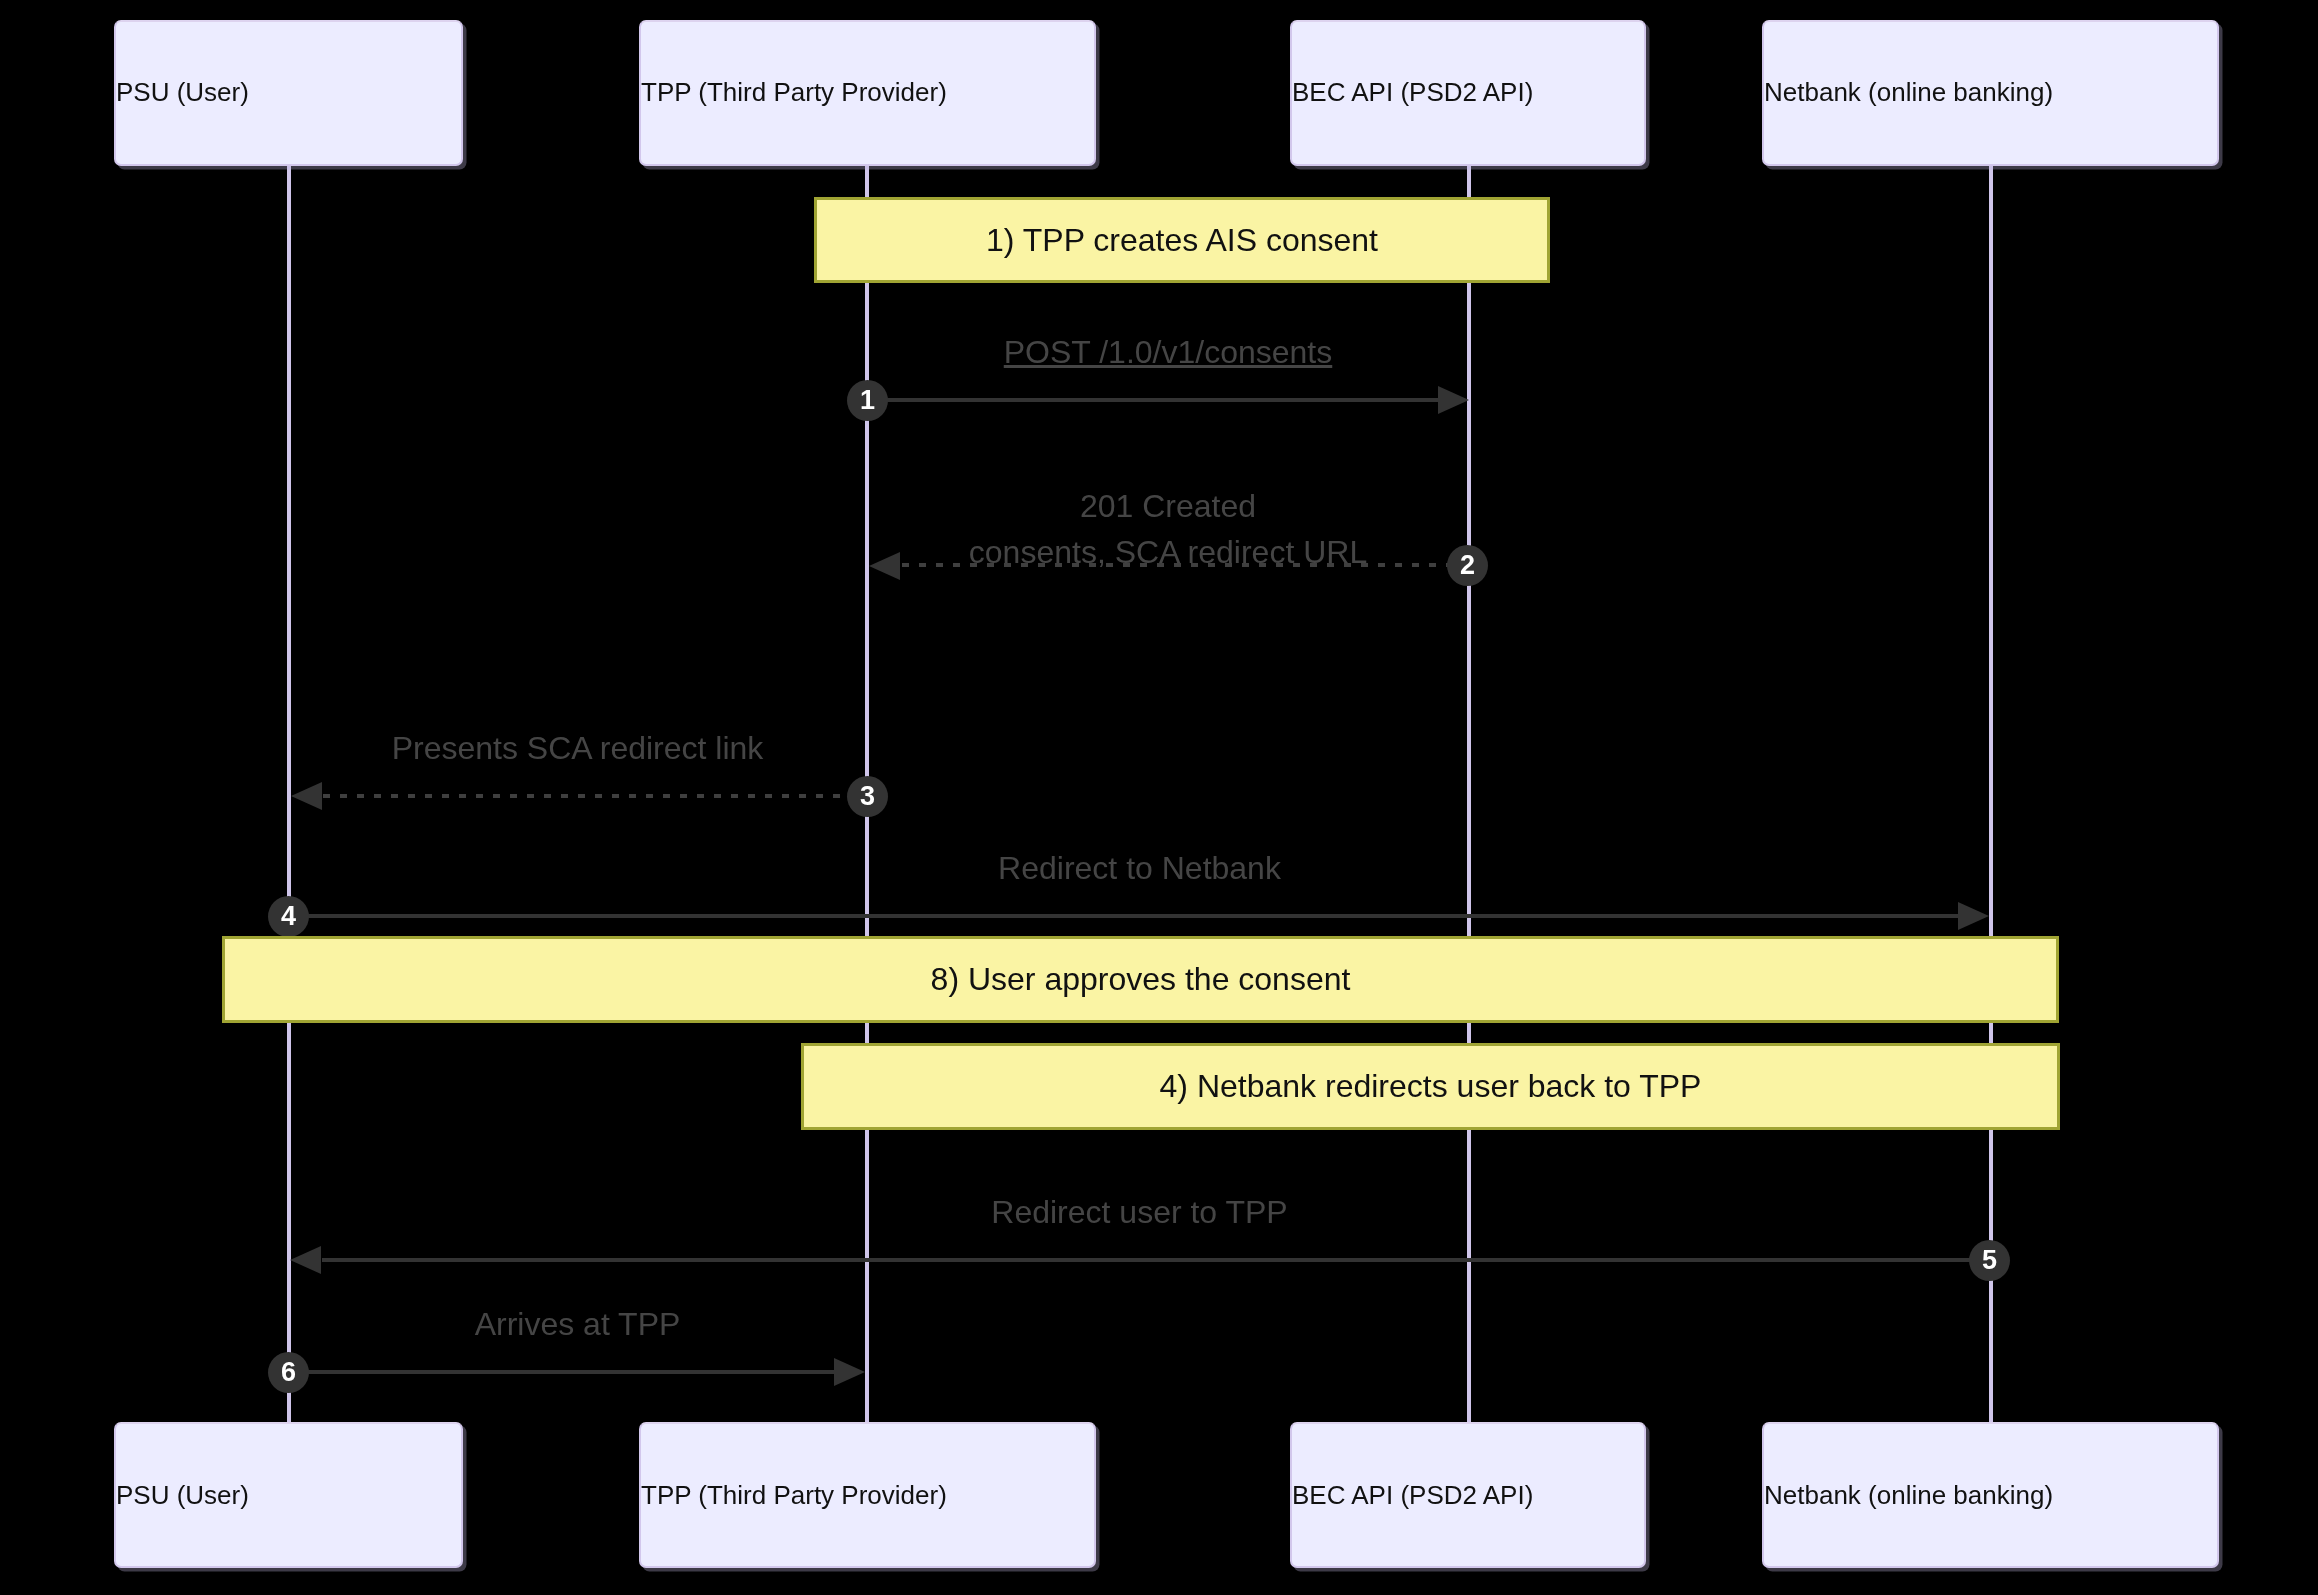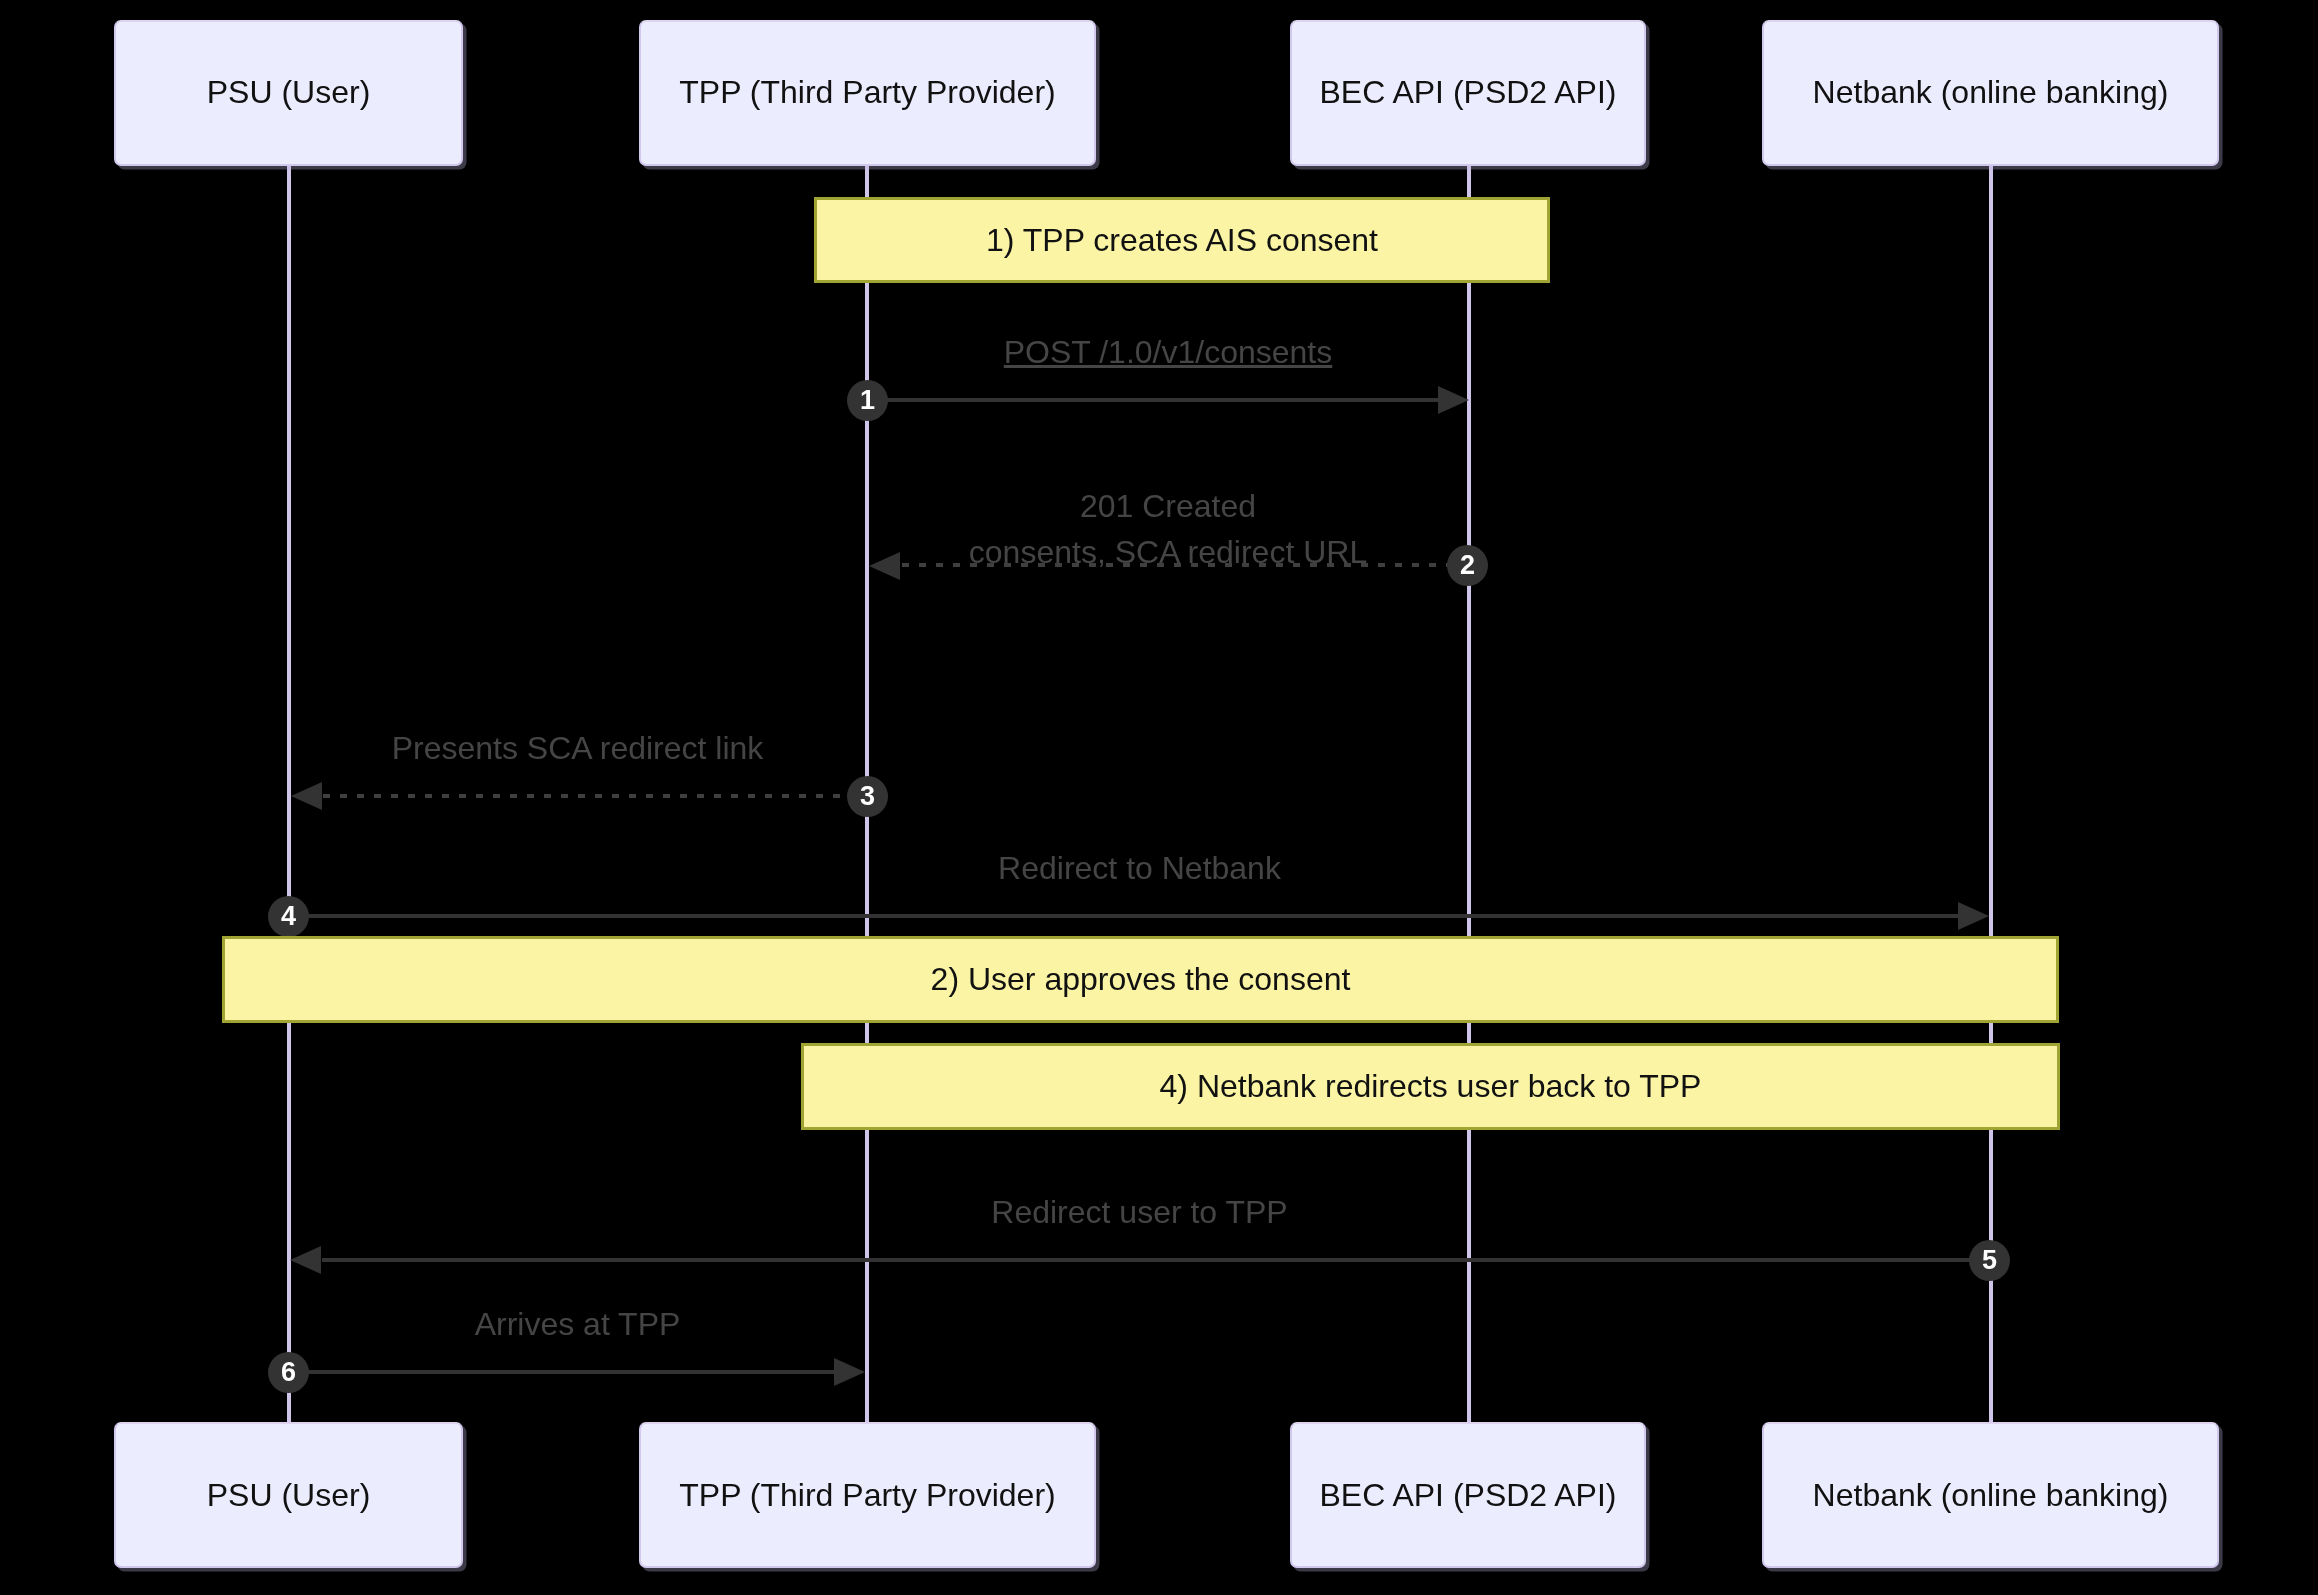--- a/index.html
+++ b/index.html
@@ -3,22 +3,22 @@
 <meta charset="utf-8">
 <style>
   html,body{margin:0;padding:0;background:#000;}
   .stage{
     position:relative;width:2319px;height:1595px;background:#000;overflow:hidden;
     font-family:"Liberation Sans",sans-serif;
   }
   .actor{
     position:absolute;height:146px;background:#ececff;border:2.1px solid #d2c7ec;
     border-top-color:#ddd3ef;border-radius:7px;box-sizing:border-box;
-    display:flex;align-items:center;justify-content:center;
-    color:#111;font-size:32px;box-shadow:3.5px 3.5px 0 rgba(190,180,220,.32);
+    display:flex;align-items:center;justify-content:flex-start;
+    color:#111;font-size:26px;box-shadow:3.5px 3.5px 0 rgba(190,180,220,.32);
   }
   .lifeline{position:absolute;width:3.5px;background:#cfc5ea;}
   .note{
     position:absolute;background:#faf4a4;border:3.5px solid #a0a433;box-sizing:border-box;
     display:flex;align-items:center;justify-content:center;color:#111;font-size:32px;
   }
   .msg-label{
     position:absolute;text-align:center;color:#454545;font-size:32px;line-height:46px;
   }
   .line{position:absolute;height:4.2px;background:#333;}
@@ -99,21 +99,21 @@
   </div>
 
   <div>
     <div class="msg-label" style="left:647px;top:845px;width:985px;">Redirect to Netbank</div>
     <div class="line" style="left:307px;top:914px;width:1651px;"></div>
     <div class="head head-right" style="left:1958px;top:902px;"></div>
     <div class="seq" style="left:268px;top:896px;">4</div>
   </div>
 
   <div class="note" style="left:222px;top:936px;width:1837px;height:87px;">
-    <span>2) User approves the consent</span>
+    <span>8) User approves the consent</span>
   </div>
 
   <div class="note" style="left:801px;top:1043px;width:1259px;height:87px;">
     <span>4) Netbank redirects user back to TPP</span>
   </div>
 
   <div>
     <div class="msg-label" style="left:647px;top:1189px;width:985px;">Redirect user to TPP</div>
     <div class="line" style="left:322px;top:1258px;width:1648px;"></div>
     <div class="head head-left" style="left:290px;top:1246px;"></div>

